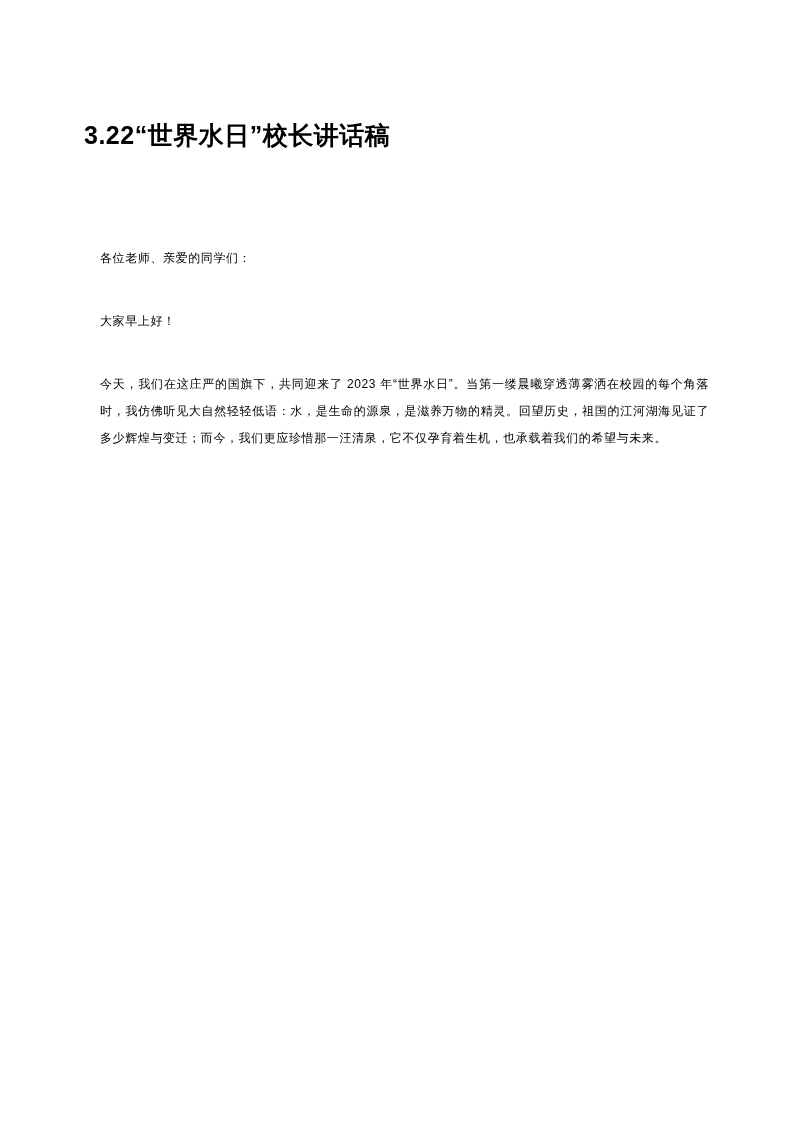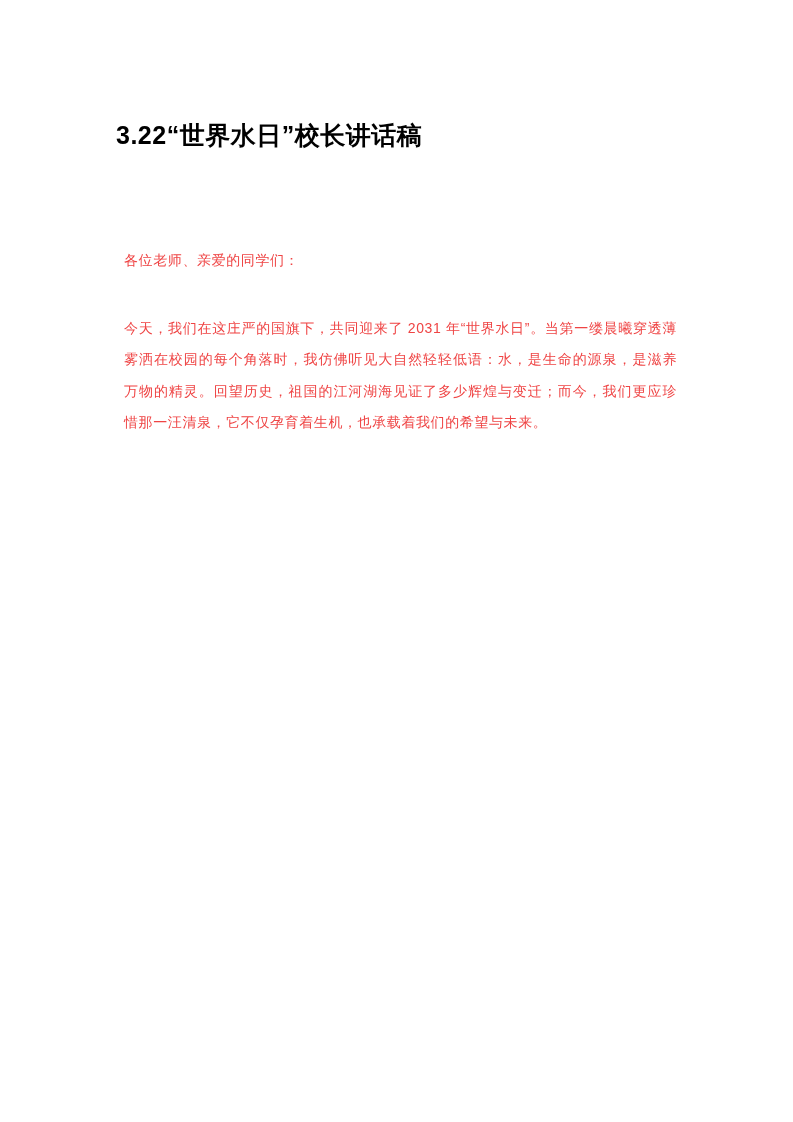--- a/index.html
+++ b/index.html
@@ -12,56 +12,57 @@
     height: 1122px;
     font-family: "Liberation Sans", "DejaVu Sans", sans-serif;
     color: #1a1a1a;
     overflow: hidden;
   }
   .page {
     position: relative;
     width: 793px;
     height: 794px;
     box-sizing: border-box;
-    padding: 0 116px;
+    padding: 0 84px;
     background: #ffffff;
   }
   .doc-title {
     margin: 0;
     padding-top: 118px;
     font-size: 25px;
     font-weight: bold;
     letter-spacing: 0.5px;
     line-height: 1.4;
     color: #000000;
     text-align: left;
   }
   .body-block {
     margin-top: 92px;
   }
   .para {
-    margin: 0 0 34px 8px;
-    font-size: 14px;
+    margin: 0 0 34px 16px;
+    font-size: 12px;
     line-height: 2.25;
     letter-spacing: 0.6px;
     text-align: justify;
     text-justify: inter-ideograph;
-    color: #ef4444;
+    color: #000000;
   }
   .para.salutation,
   .para.greeting {
     margin-bottom: 36px;
   }
   .para:last-child {
     margin-bottom: 0;
   }
 </style>
 </head>
 <body>
 
 <div class="page">
   <h1 class="doc-title">3.22“世界水日”校长讲话稿</h1>
 
   <div class="body-block">
     <p class="para salutation">各位老师、亲爱的同学们：</p>
-    <p class="para">今天，我们在这庄严的国旗下，共同迎来了 2031 年“世界水日”。当第一缕晨曦穿透薄雾洒在校园的每个角落时，我仿佛听见大自然轻轻低语：水，是生命的源泉，是滋养万物的精灵。回望历史，祖国的江河湖海见证了多少辉煌与变迁；而今，我们更应珍惜那一汪清泉，它不仅孕育着生机，也承载着我们的希望与未来。</p>
+    <p class="para greeting">大家早上好！</p>
+    <p class="para">今天，我们在这庄严的国旗下，共同迎来了 2023 年“世界水日”。当第一缕晨曦穿透薄雾洒在校园的每个角落时，我仿佛听见大自然轻轻低语：水，是生命的源泉，是滋养万物的精灵。回望历史，祖国的江河湖海见证了多少辉煌与变迁；而今，我们更应珍惜那一汪清泉，它不仅孕育着生机，也承载着我们的希望与未来。</p>
   </div>
 </div>
 
 </body></html>

